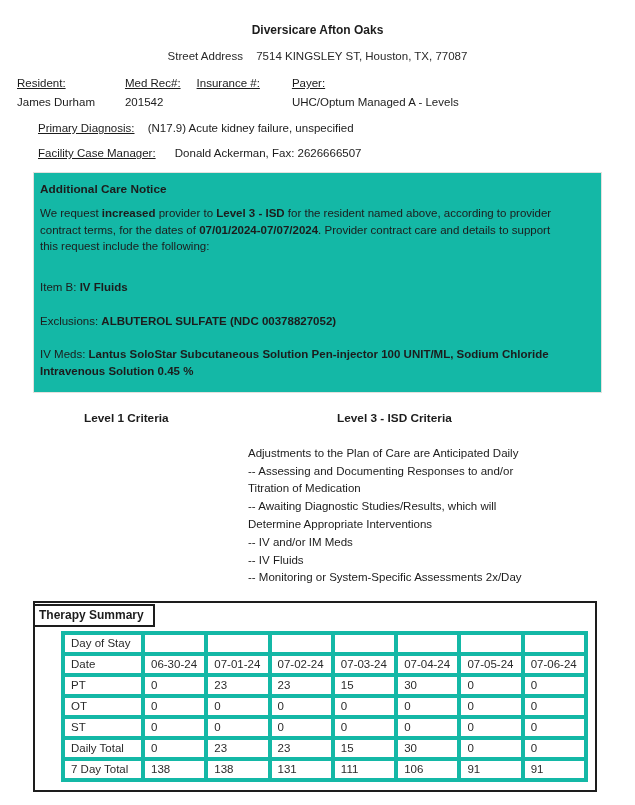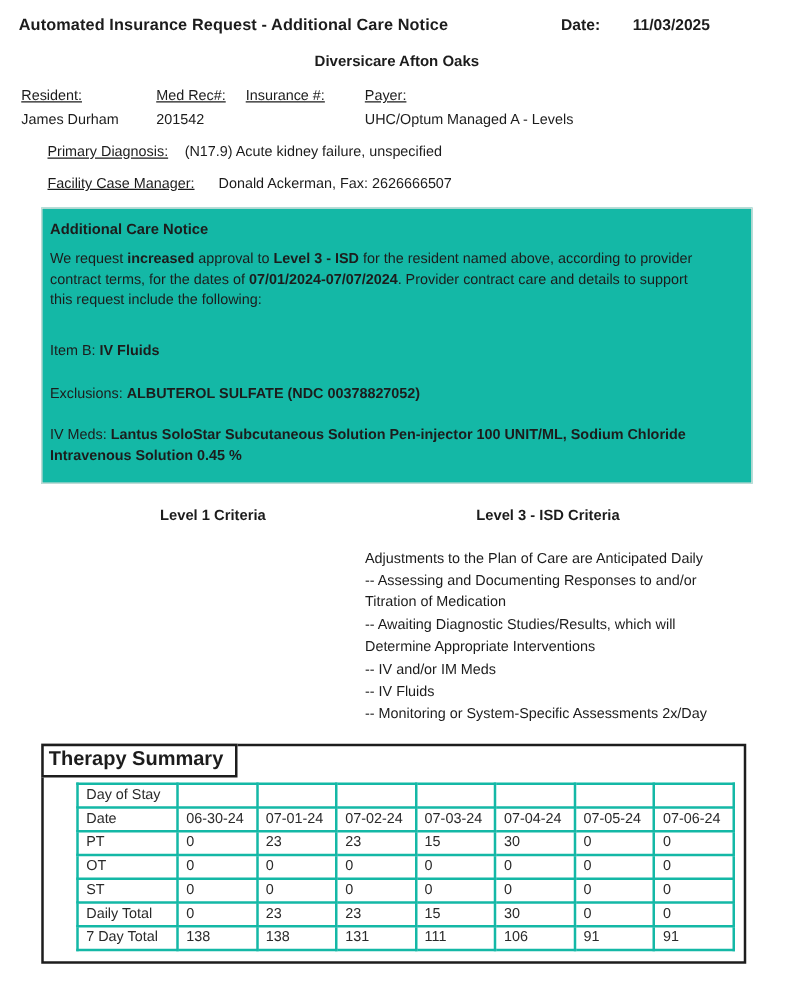--- a/index.html
+++ b/index.html
@@ -45,69 +45,66 @@
     line-height:1.45;
   }
   .notice-title { font-weight:700; font-size:11.8px; margin-bottom:7px; }
   .notice-para { max-width:520px; margin-bottom:24px; }
   .b { font-weight:700; }
   .notice-item { margin-top:9px; margin-bottom:17px; }
   .notice-item.last { margin-bottom:2px; max-width:510px; }
 
   
   .criteria-row { display:flex; margin-top:18px; font-size:11.5px; }
-  .crit-col-left { width:248px; padding-left:84px;margin-left:44px; }
+  .crit-col-left { width:248px; padding-left:84px; }
   .crit-col-left .crit-head { text-align:left; }
   .crit-head { font-weight:700; font-size:11.8px; }
   .crit-col-right { width:330px; }
   .crit-col-right .crit-head { margin-left:89px; }
   .crit-list { margin-top:20px; line-height:1.55; max-width:300px; }
 
   
   .therapy-box {
     margin:14px 38px 0 33px;
     border:2px solid #1d1d1d;
     position:relative;
     padding:4px 10px 8px 26px;
   }
   .therapy-label {
     display:inline-block;
     background:#ffffff;
     border:2px solid #1d1d1d;
     font-weight:700;
-    font-size:16px;
+    font-size:12px;
     padding:2px 9px 3px 4px;
     margin:-4px 0 2px -26px;
     position:relative; top:-2px; left:-2px;
   }
   table.therapy { border-collapse:collapse; width:527px; table-layout:fixed; font-size:11.5px; }
   table.therapy td {
-    border:2px solid #14b8a6;
+    border:4px solid #14b8a6;
     padding:2px 6px 3px 6px;
     height:18px;
     color:#2a2a2a;
     overflow:hidden; white-space:nowrap;
   }
   table.therapy td.row-label { width:80px; }
 </style>
 </head>
 <body>
 
 <div class="page">
 
-  <div class="doc-header">
-    <div class="doc-title">Automated Insurance Request - Additional Care Notice</div>
-    <div class="date-block">
-      <span>Date:</span>
-      <span>11/03/2025</span>
-    </div>
-  </div>
 
   <div class="facility-name">Diversicare Afton Oaks</div>
 
+  <div class="street-row">
+    <span class="lbl">Street Address</span>
+    <span>7514 KINGSLEY ST, Houston, TX, 77087</span>
+  </div>
 
   <div class="resident-row">
     <span class="pair p1">
       <span class="u">Resident:</span>
       <span>James Durham</span>
     </span>
     <span class="pair p2">
       <span class="u">Med Rec#:</span>
       <span>201542</span>
     </span>
@@ -128,21 +125,21 @@
     </div>
     <div class="diag-line fcm">
       <span class="u">Facility Case Manager:</span>
       <span class="val">Donald Ackerman, Fax: 2626666507</span>
     </div>
   </div>
 
   <div class="notice-box">
     <div class="notice-title">Additional Care Notice</div>
     <div class="notice-para">
-      <span>We request </span><span class="b">increased</span><span> approval to </span><span class="b">Level 3 - ISD</span><span> for the resident named above, according to provider contract terms, for the dates of </span><span class="b">07/01/2024-07/07/2024</span><span>. Provider contract care and details to support this request include the following:</span>
+      <span>We request </span><span class="b">increased</span><span> provider to </span><span class="b">Level 3 - ISD</span><span> for the resident named above, according to provider contract terms, for the dates of </span><span class="b">07/01/2024-07/07/2024</span><span>. Provider contract care and details to support this request include the following:</span>
     </div>
     <div class="notice-item">
       <span>Item B: </span><span class="b">IV Fluids</span>
     </div>
     <div class="notice-item">
       <span>Exclusions: </span><span class="b">ALBUTEROL SULFATE (NDC 00378827052)</span>
     </div>
     <div class="notice-item last">
       <span>IV Meds: </span><span class="b">Lantus SoloStar Subcutaneous Solution Pen-injector 100 UNIT/ML, Sodium Chloride Intravenous Solution 0.45 %</span>
     </div>

